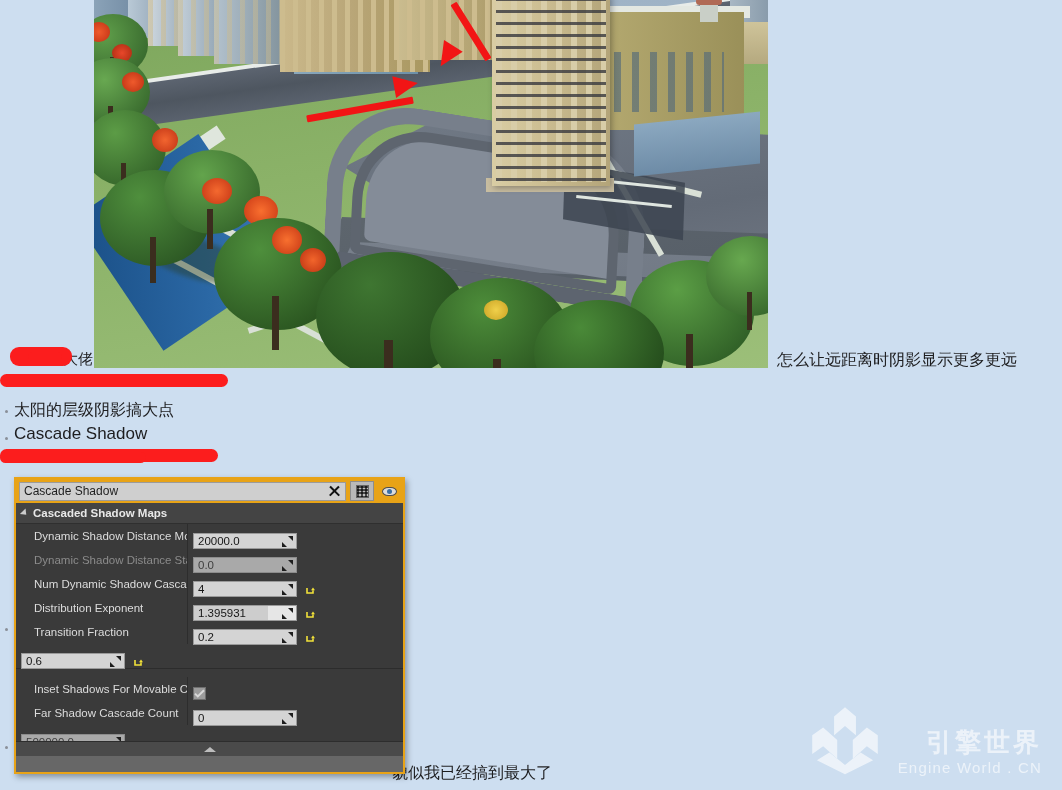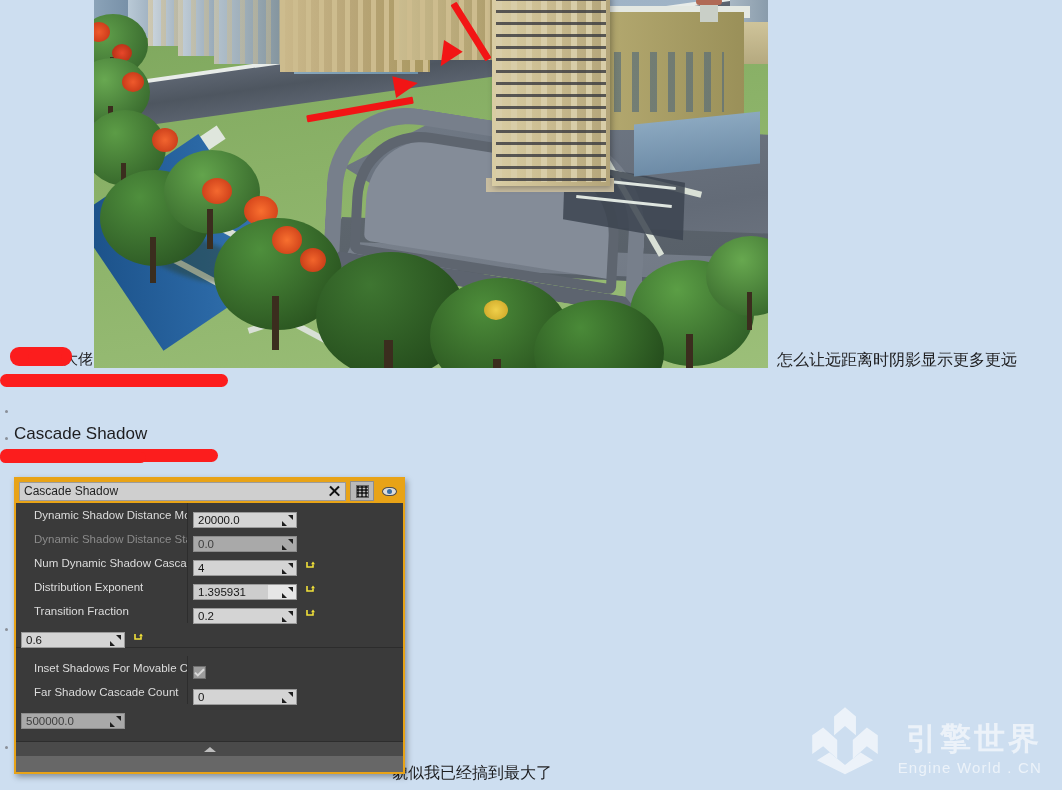--- a/index.html
+++ b/index.html
@@ -216,21 +216,21 @@
   .rows { flex:1 1 auto; overflow:hidden; position:relative; background:#3a3a3a; }
   .prow {
     display:flex; align-items:center; height:24px; position:relative;
   }
   .prow .lbl {
     width:172px; flex:0 0 172px; padding-left:18px; overflow:hidden;
     white-space:nowrap; color:#dcdcdc; font-size:11.5px;
     border-right:1px solid #2d2d2d; height:100%; line-height:24px;
   }
   .prow.disabled .lbl { color:#8b8b8b; }
-  .prow .fieldwrap { padding-left:5px; display:flex; align-items:flex-start; gap:8px;margin-top:9px; }
+  .prow .fieldwrap { padding-left:5px; display:flex; align-items:flex-end; gap:8px;margin-top:9px; }
   .numfield {
     width:104px; height:16px; background:#d4d4d4; border:1px solid #9a9a9a;
     display:flex; align-items:center; padding-left:4px; position:relative;
     color:#161616; font-size:11.5px;
   }
   .prow.disabled .numfield { background:#a9a9a9; border-color:#8c8c8c; color:#3f3f3f; }
   .numfield .spin {
     position:absolute; right:3px; top:2px; width:11px; height:11px;
   }
   .numfield .spin::before {
@@ -265,21 +265,21 @@
     border-bottom:5px solid #bdbdbd;
     border-left:6px solid transparent; border-right:6px solid transparent; }
   .panel-bottom { height:16px; background:#676767; flex:0 0 auto; }
 
   
   .watermark { position:absolute; right:20px; bottom:14px;
     display:flex; align-items:flex-end; gap:14px; opacity:.62;
     pointer-events:none; }
   .wm-logo { width:78px; height:72px; }
   .wm-txt { display:flex; flex-direction:column; align-items:flex-end; }
-  .wm-cn { font-size:31px; font-weight:bold; color:#ffffff;
+  .wm-cn { font-size:26px; font-weight:bold; color:#ffffff;
     letter-spacing:3px; line-height:1.05; }
   .wm-en { font-size:15px; color:#ffffff; letter-spacing:1.2px;
     margin-top:3px; }
 </style>
 </head>
 <body>
 
 <div id="root">
 
   <div class="viewport">
@@ -382,20 +382,21 @@
 
     <div class="arrow" style="left:344px;top:28px;width:66px;transform:rotate(58deg);"></div>
     <div class="arrowhead" style="left:342px;top:44px;border-top:24px solid #f21515;border-left:11px solid transparent;border-right:11px solid transparent;transform:rotate(32deg);"></div>
   </div>
 
   <div class="page-text" style="left:63px;top:350px;font-size:15px;">大佬</div>
 
   <div class="page-text" style="left:777px;top:350px;font-size:16px;">怎么让远距离时阴影显示更多更远</div>
 
   <div class="bullet-dot" style="left:5px;top:410px;"></div>
+  <div class="page-text" style="left:14px;top:400px;font-size:16px;">太阳的层级阴影搞大点</div>
 
   <div class="bullet-dot" style="left:5px;top:437px;"></div>
   <div class="page-text" style="left:14px;top:424px;font-size:17px;">Cascade Shadow</div>
 
   <div class="bullet-dot" style="left:5px;top:628px;"></div>
   <div class="bullet-dot" style="left:5px;top:746px;"></div>
 
   <div class="page-text" style="left:392px;top:763px;font-size:16px;">貌似我已经搞到最大了</div>
 
   <div class="scribble" style="left:10px;top:347px;width:62px;height:19px;border-radius:9px;"></div>
@@ -414,20 +415,24 @@
       <div class="btn-grid">
         <span class="grid-glyph"></span>
       </div>
       <div class="btn-eye">
         <span class="eye-glyph">
             <i></i>
           </span>
       </div>
     </div>
 
+    <div class="cat-header">
+      <span class="tri"></span>
+      <span>Cascaded Shadow Maps</span>
+    </div>
 
     <div class="rows">
 
       <div class="prow">
         <div class="lbl">Dynamic Shadow Distance Mov</div>
         <div class="fieldwrap">
           <div class="numfield">
             <span>20000.0</span>
             <span class="spin"></span>
           </div>

